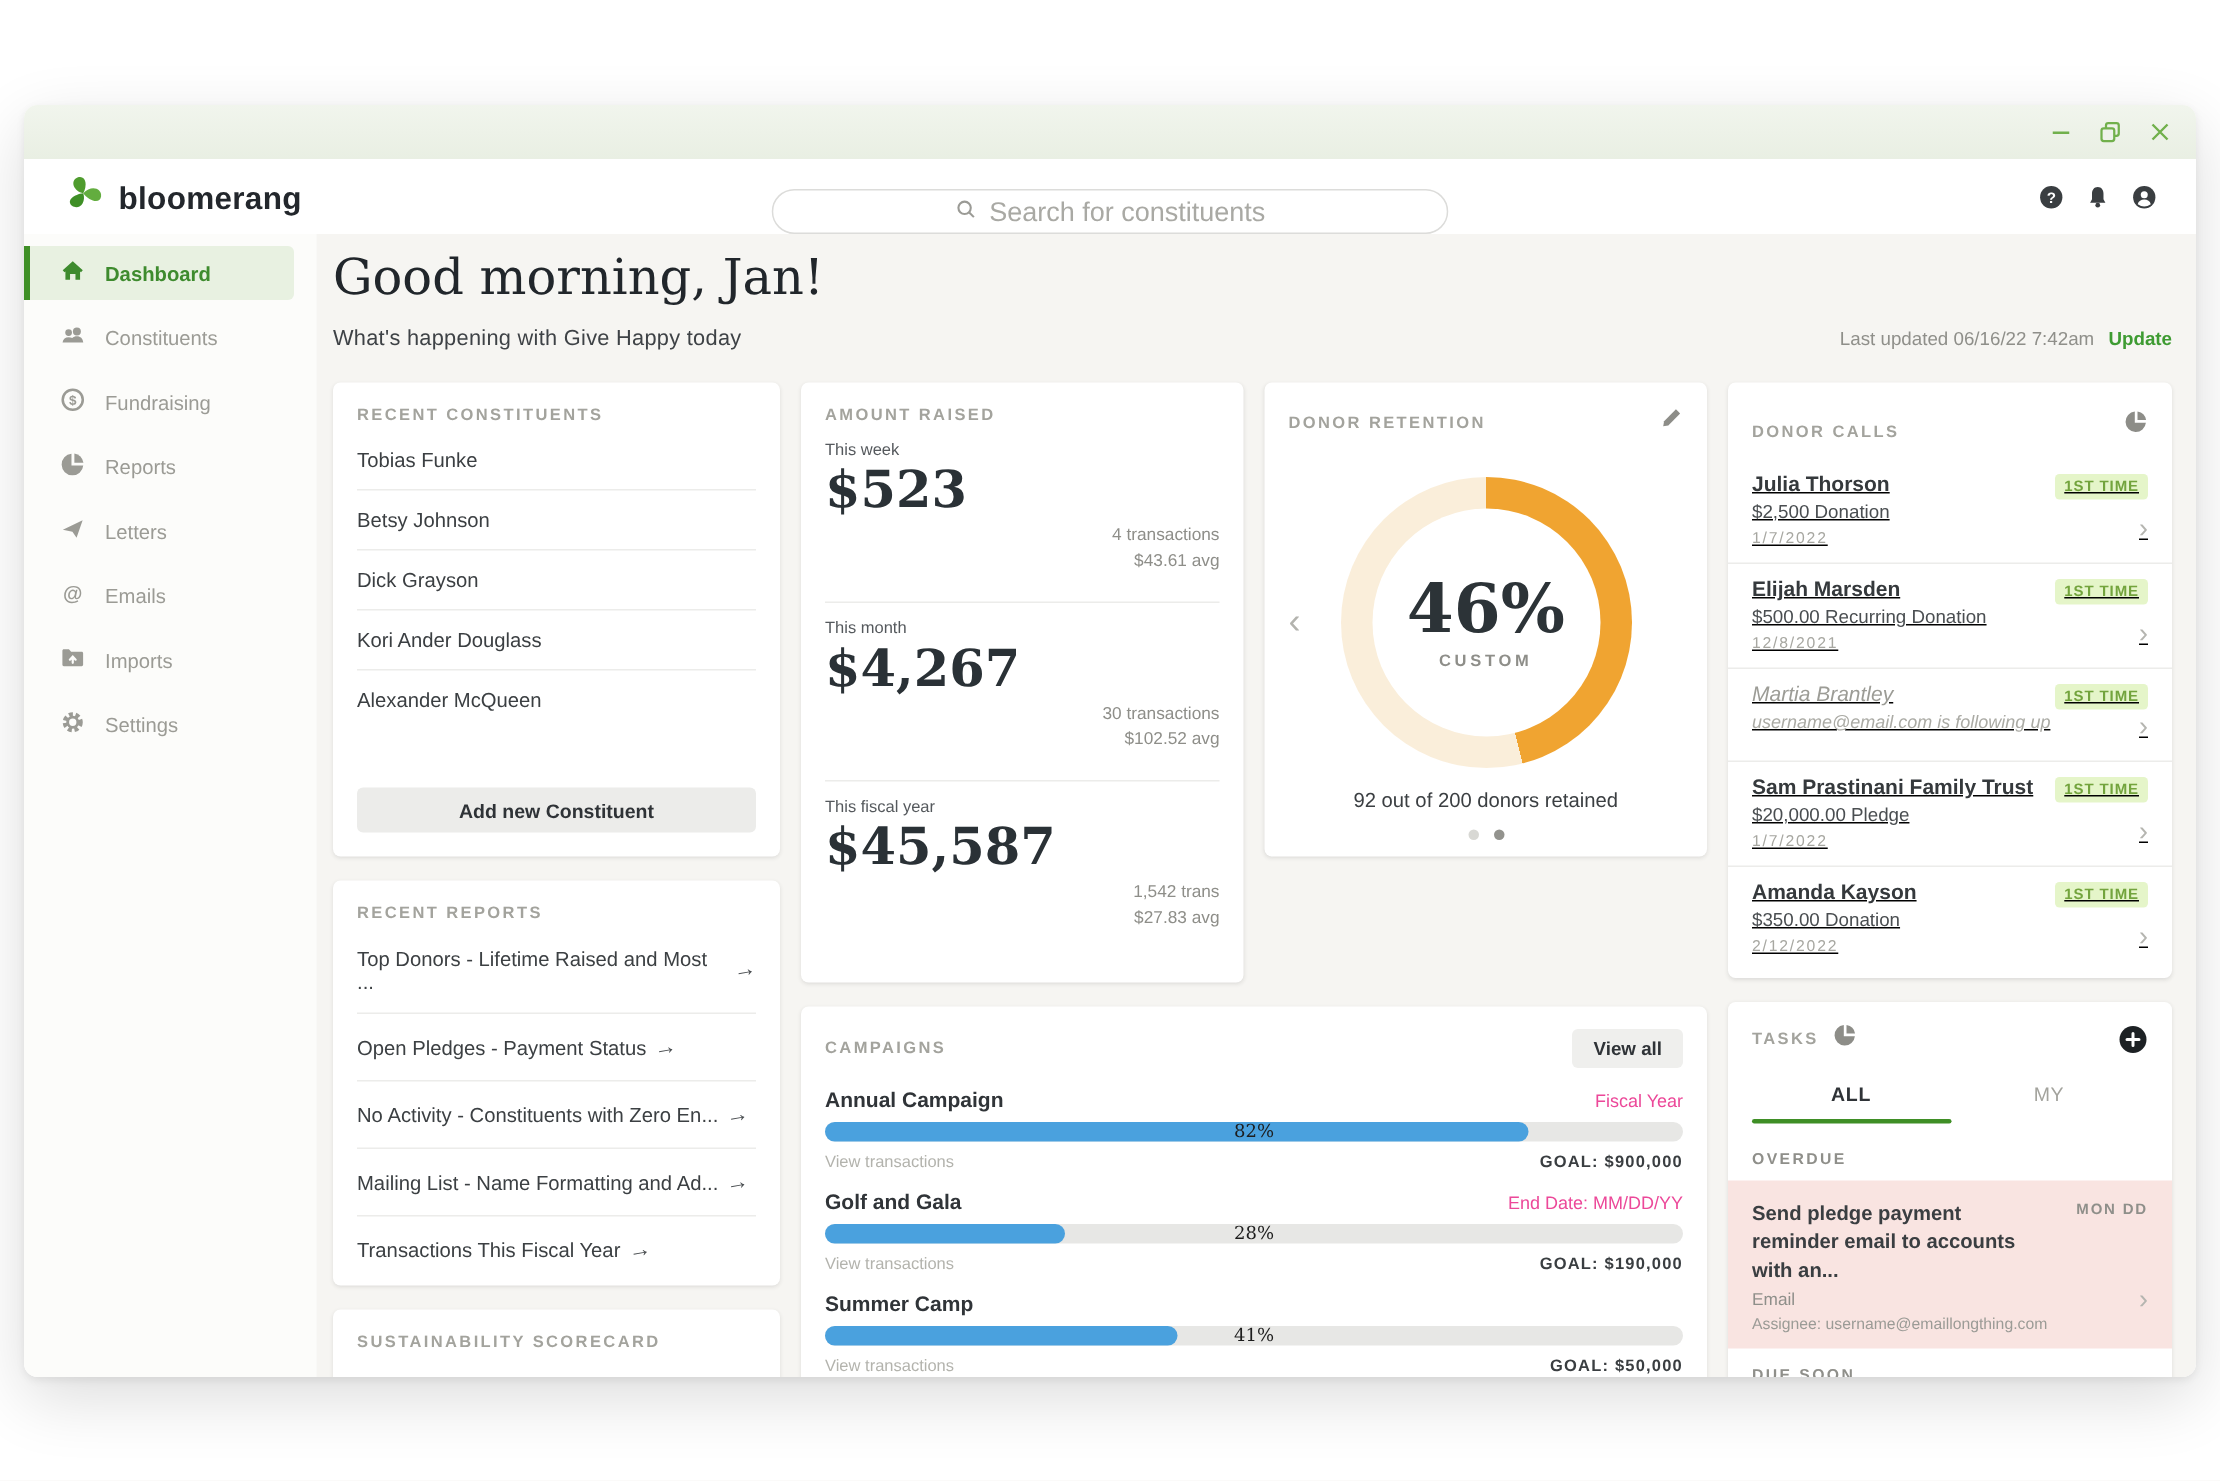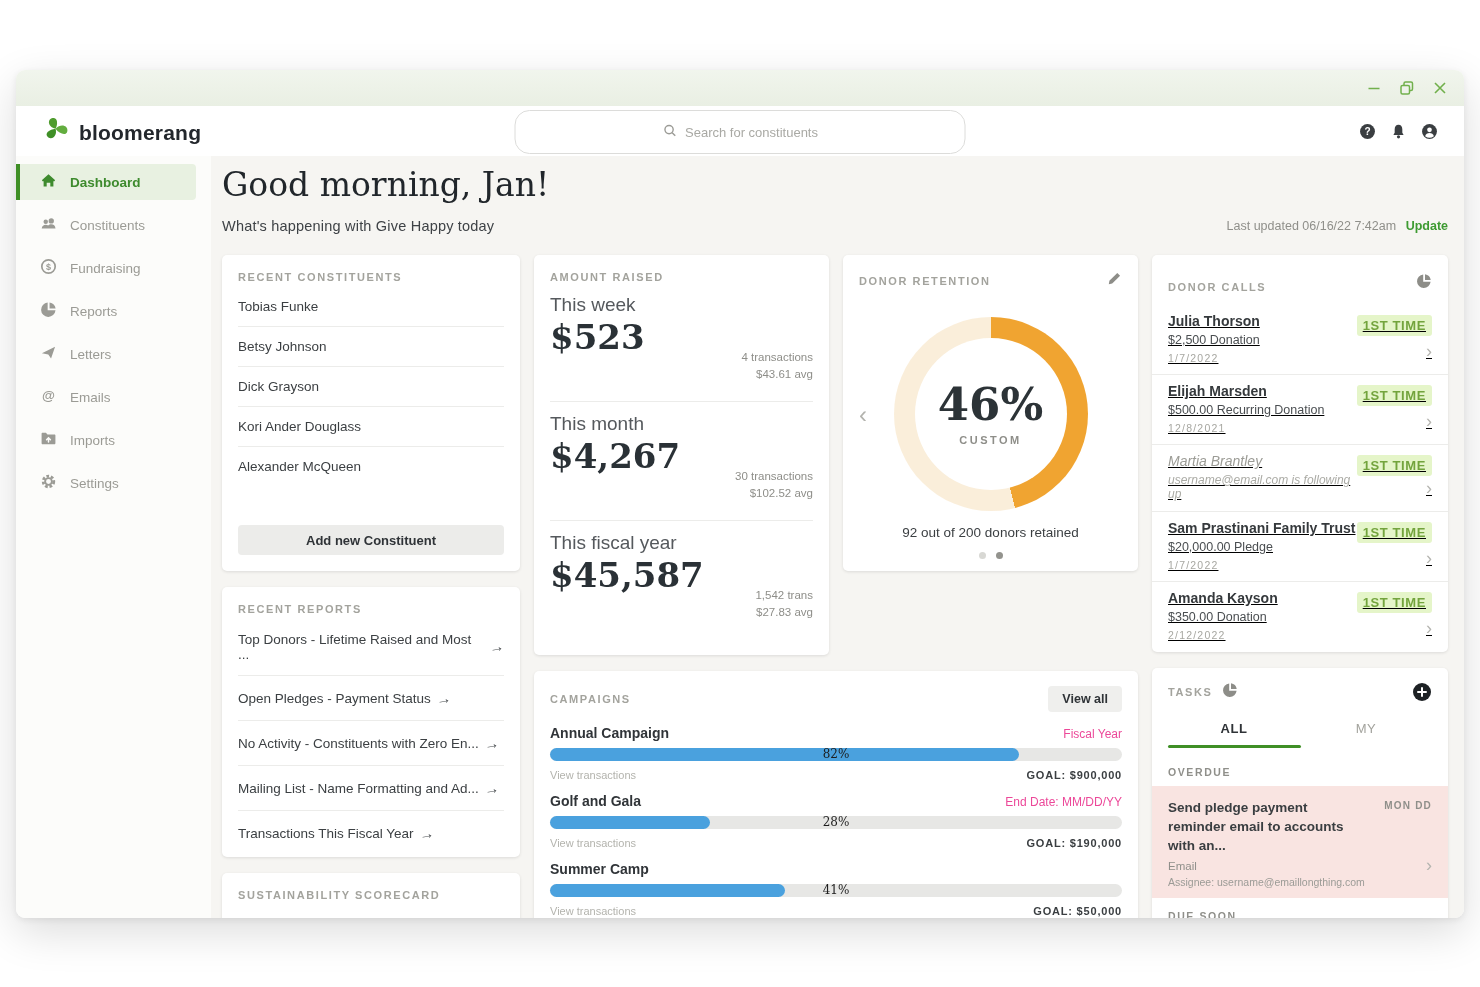--- a/index.html
+++ b/index.html
@@ -16,23 +16,23 @@
     border-radius:9px; overflow:hidden; box-shadow:0 2px 6px rgba(0,0,0,.07), 0 14px 44px rgba(0,0,0,.14);
     display:flex; flex-direction:column;}
   .titlebar{height:36px; background:linear-gradient(180deg,#f1f5ed,#e9efe3); display:flex; align-items:center;
     justify-content:flex-end; gap:17px; padding-right:16px; color:#71b04c; flex:0 0 auto;}
   .titlebar svg{width:16px;height:16px;display:block;cursor:pointer;}
 
   .chrome-header{height:50px; background:#fff; position:relative; flex:0 0 auto;}
   .logo{position:absolute; left:24px; top:9px; display:flex; align-items:center; gap:8px;}
   .logo svg{width:31px;height:31px;}
   .logo-text{font-size:21px; font-weight:700; color:#23272c; letter-spacing:.2px;}
-  .searchbar{position:absolute; left:50%; transform:translateX(-50%); top:4px; width:451px; height:44px;
+  .searchbar{position:absolute; left:50%; transform:translateX(-50%); top:20px; width:451px; height:30px;
     border:1px solid #dcdcda; border-radius:15px; background:#fff; display:flex; align-items:center;
-    justify-content:center; gap:8px; color:#a9a9a4; font-size:13px; cursor:text;}
+    justify-content:center; gap:8px; color:#a9a9a4; font-size:18px; cursor:text;}
   .searchbar svg{width:15px;height:15px;color:#9b9b96;}
   .top-icons{position:absolute; right:26px; top:17px; display:flex; gap:14px; color:#3a3e41;}
   .top-icons svg{width:17px;height:17px;display:block;cursor:pointer;}
 
   .appbody{flex:1; display:flex; min-height:0; overflow:hidden;}
   .sidebar{width:195px; background:#fcfcfa; padding-top:8px; flex:0 0 auto;}
   .side-item{height:36px; margin-bottom:7px; display:flex; align-items:center; gap:13px; padding-left:24px;
     color:#9b9b95; font-size:13.5px; cursor:pointer;}
   .side-item svg{width:17px;height:17px; fill:currentColor; flex:0 0 auto;}
   .side-item.active{background:var(--green-bg); border-left:4px solid var(--green); padding-left:20px;
@@ -56,21 +56,21 @@
   .rc-card{height:316px; display:flex; flex-direction:column;}
   .rc-row{padding:12px 0; font-size:13.5px; color:#3b3f42; border-bottom:1px solid #ececea; cursor:pointer;}
   .rc-card .card-title{margin-bottom:4px;}
   .add-btn{margin-top:auto; height:30px; background:#ececea; border-radius:4px; display:flex; align-items:center;
     justify-content:center; font-size:13px; font-weight:700; color:#2f3337; cursor:pointer;}
 
   
   .ar-card{height:400px; display:flex; flex-direction:column;}
   .ar-row{flex:1; display:flex; justify-content:space-between; border-bottom:1px solid #ececea; padding:11px 0 10px;}
   .ar-row:last-child{border-bottom:none;}
-  .ar-period{font-size:19px; color:#55595d;}
+  .ar-period{font-size:11px; color:#55595d;}
   .ar-amount{font-size:34px; line-height:40px; font-weight:700; color:#2a3136; margin-top:1px;}
   .ar-right{align-self:flex-end; text-align:right; font-size:11.5px; color:#8e8e89; line-height:17px; padding-bottom:8px;}
 
   
   .dr-card{height:316px;}
   .dr-head{display:flex; justify-content:space-between; align-items:center;}
   .dr-head svg{width:16px;height:16px;color:#8d8d88;cursor:pointer;}
   .chevron-left{position:absolute; left:16px; top:148px; font-size:24px; color:#b3b3ae; cursor:pointer; line-height:1;}
   .donut-wrap{width:194px; height:194px; margin:26px auto 0; position:relative;}
   .donut{width:100%; height:100%; border-radius:50%;
@@ -87,21 +87,21 @@
   
   .dc-card{height:397px; padding:0; overflow:hidden;}
   .dc-head{display:flex; justify-content:space-between; align-items:flex-end; padding:18px 16px 0;}
   .dc-head svg{width:16px;height:16px;color:#8d8d88;}
   .dc-list{margin-top:12px;text-decoration:underline;}
   .dc-row{padding:8px 16px 10px; border-top:1px solid #ececea; display:flex; justify-content:space-between; cursor:pointer;}
   .dc-name{font-size:14px; font-weight:700; color:#35393c;}
   .dc-detail{font-size:12.5px; color:#4a4e51; margin-top:4px;}
   .dc-date{font-size:10.5px; letter-spacing:1.2px; color:#a7a7a1; margin-top:5px;}
   .dc-right{display:flex; flex-direction:column; align-items:flex-end; justify-content:space-between; padding:2px 0 4px;}
-  .badge{background:var(--badge-bg); color:var(--badge-text); font-size:13px; font-weight:700; letter-spacing:.6px;
+  .badge{background:var(--badge-bg); color:var(--badge-text); font-size:10px; font-weight:700; letter-spacing:.6px;
     padding:3px 6px; border-radius:3px; white-space:nowrap;}
   .chev{color:#b5b5b0; font-size:18px; line-height:1; cursor:pointer;}
   .dc-row.muted .dc-name{font-style:italic; font-weight:400; color:#9c9c96;}
   .dc-row.muted .dc-detail{font-style:italic; color:#ababa5; font-size:12px;}
 
   
   .rr-card{height:270px;}
   .rr-row{display:flex; align-items:center; padding:13.5px 0; border-bottom:1px solid #ececea; font-size:13.5px;
     color:#3c4043; cursor:pointer;}
   .rr-row:last-child{border-bottom:none;}

